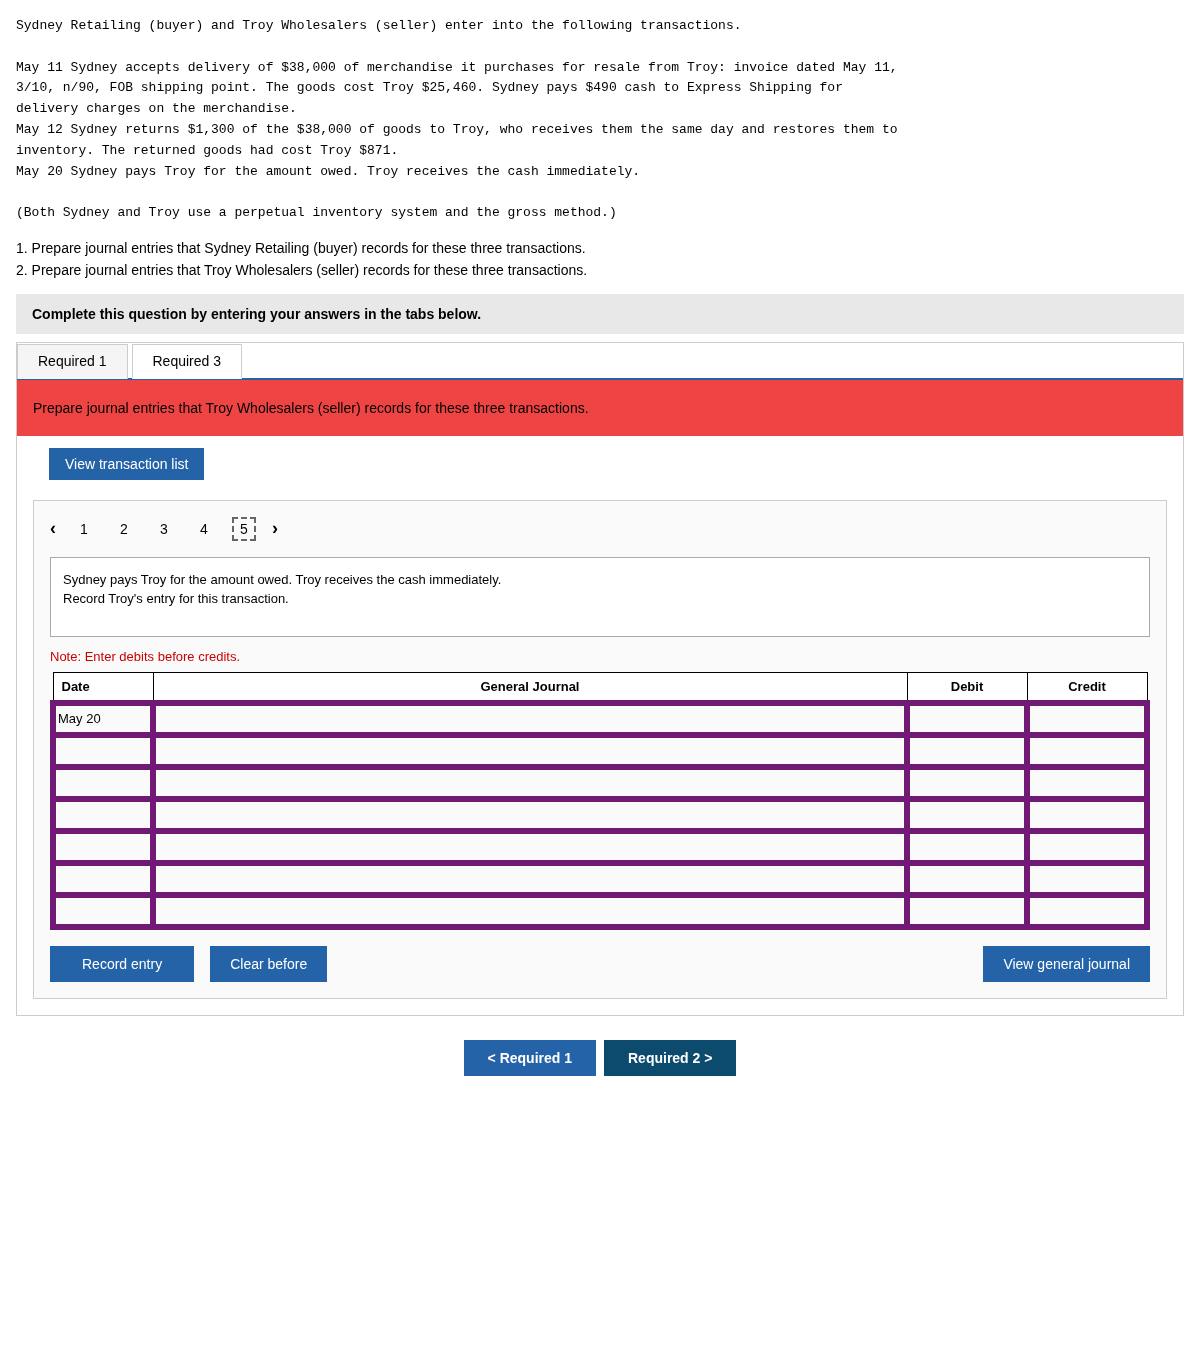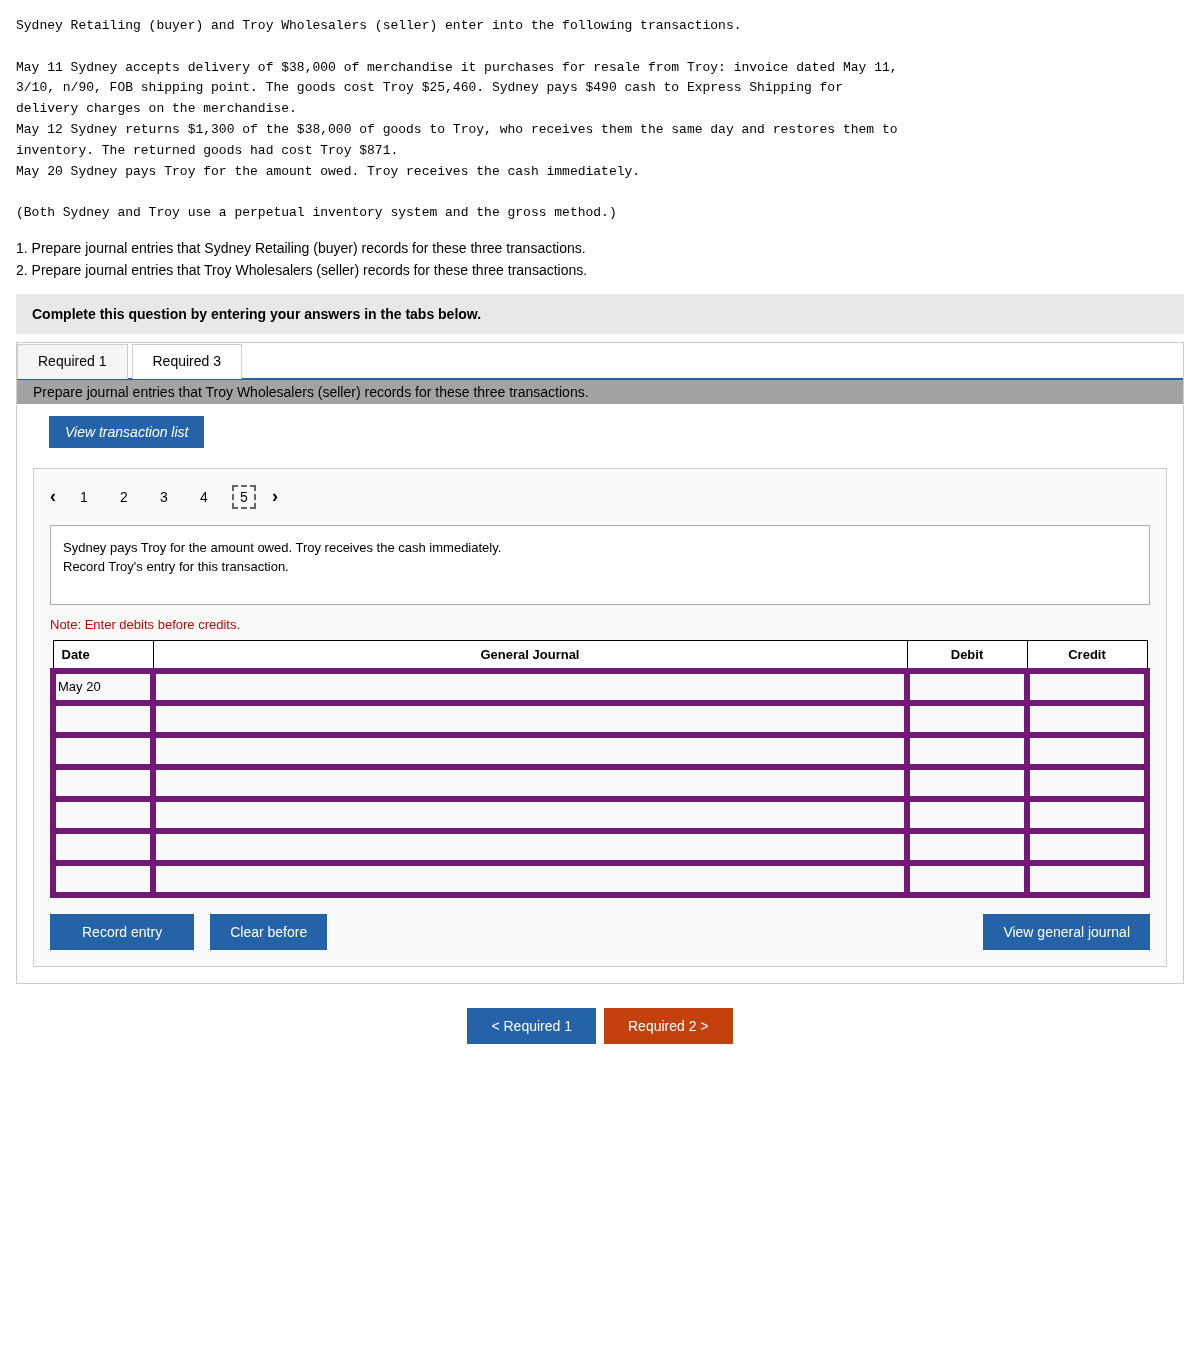--- a/index.html
+++ b/index.html
@@ -63,36 +63,35 @@
       background: #fff;
       border-bottom: 2px solid #fff;
       font-weight: normal;
     }
 
     .tab-content {
       padding: 0;
     }
 
     .instruction-bar {
-      background: #a3a3a3;
-      padding: 4px 16px;
+      background: #ef4444;
+      padding: 20px 16px;
       font-size: 14px;
       color: #000;
     }
 
     .view-transaction-btn {
       background: #2563a8;
       color: #fff;
       border: none;
       padding: 8px 16px;
       font-size: 14px;
       cursor: pointer;
       margin: 12px 16px;
       display: inline-block;
-      font-style: italic;
     }
 
     .worksheet-box {
       margin: 8px 16px 16px 16px;
       border: 1px solid #ccc;
       padding: 16px;
       background: #fafafa;
     }
 
     .worksheet-title {
@@ -227,29 +226,30 @@
       justify-content: center;
       gap: 8px;
       margin-top: 24px;
     }
 
     .btn-nav {
       padding: 10px 24px;
       font-size: 14px;
       cursor: pointer;
       border: none;
+      font-weight: bold;
     }
 
     .btn-nav.dark {
       background: #2563a8;
       color: #fff;
     }
 
     .btn-nav.light {
-      background: #c2410c;
+      background: #0c4a6e;
       color: #fff;
     }
   </style>
 </head>
 <body>
 
 <div class="intro-text">
   <p>Sydney Retailing (buyer) and Troy Wholesalers (seller) enter into the following transactions.</p>
   <br>
   <p>May 11  Sydney accepts delivery of $38,000 of merchandise it purchases for resale from Troy: invoice dated May 11,</p>

